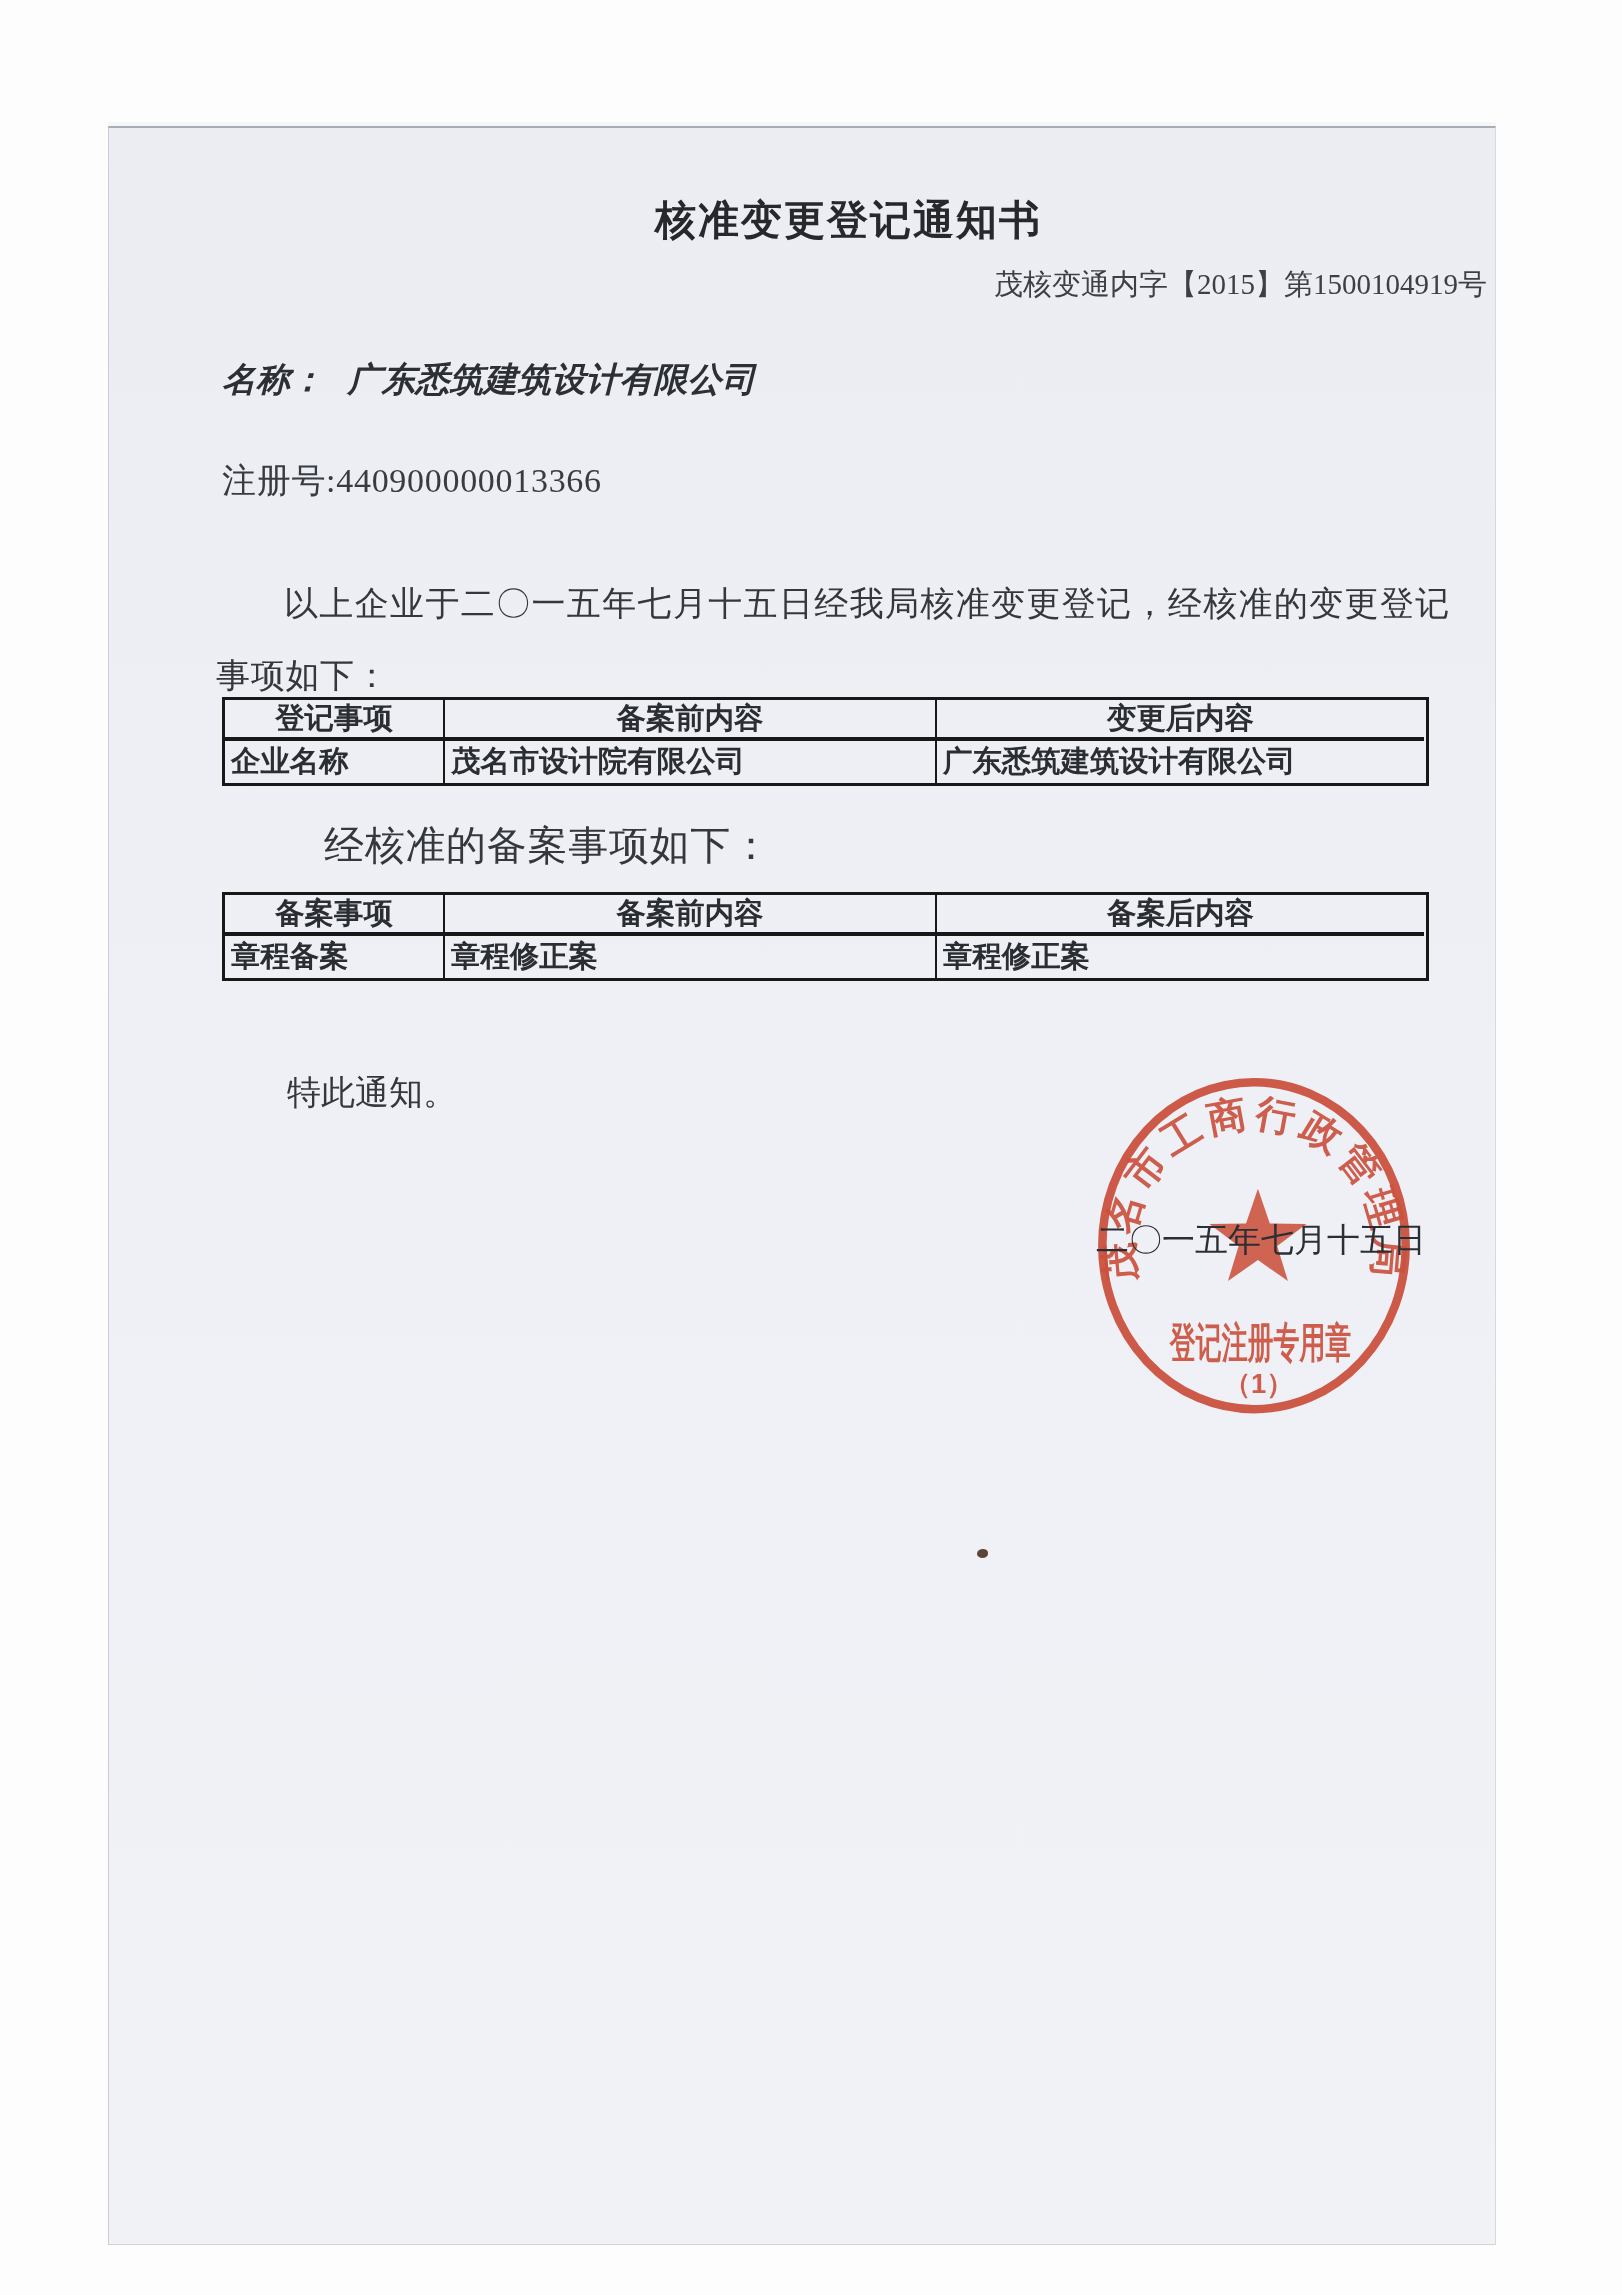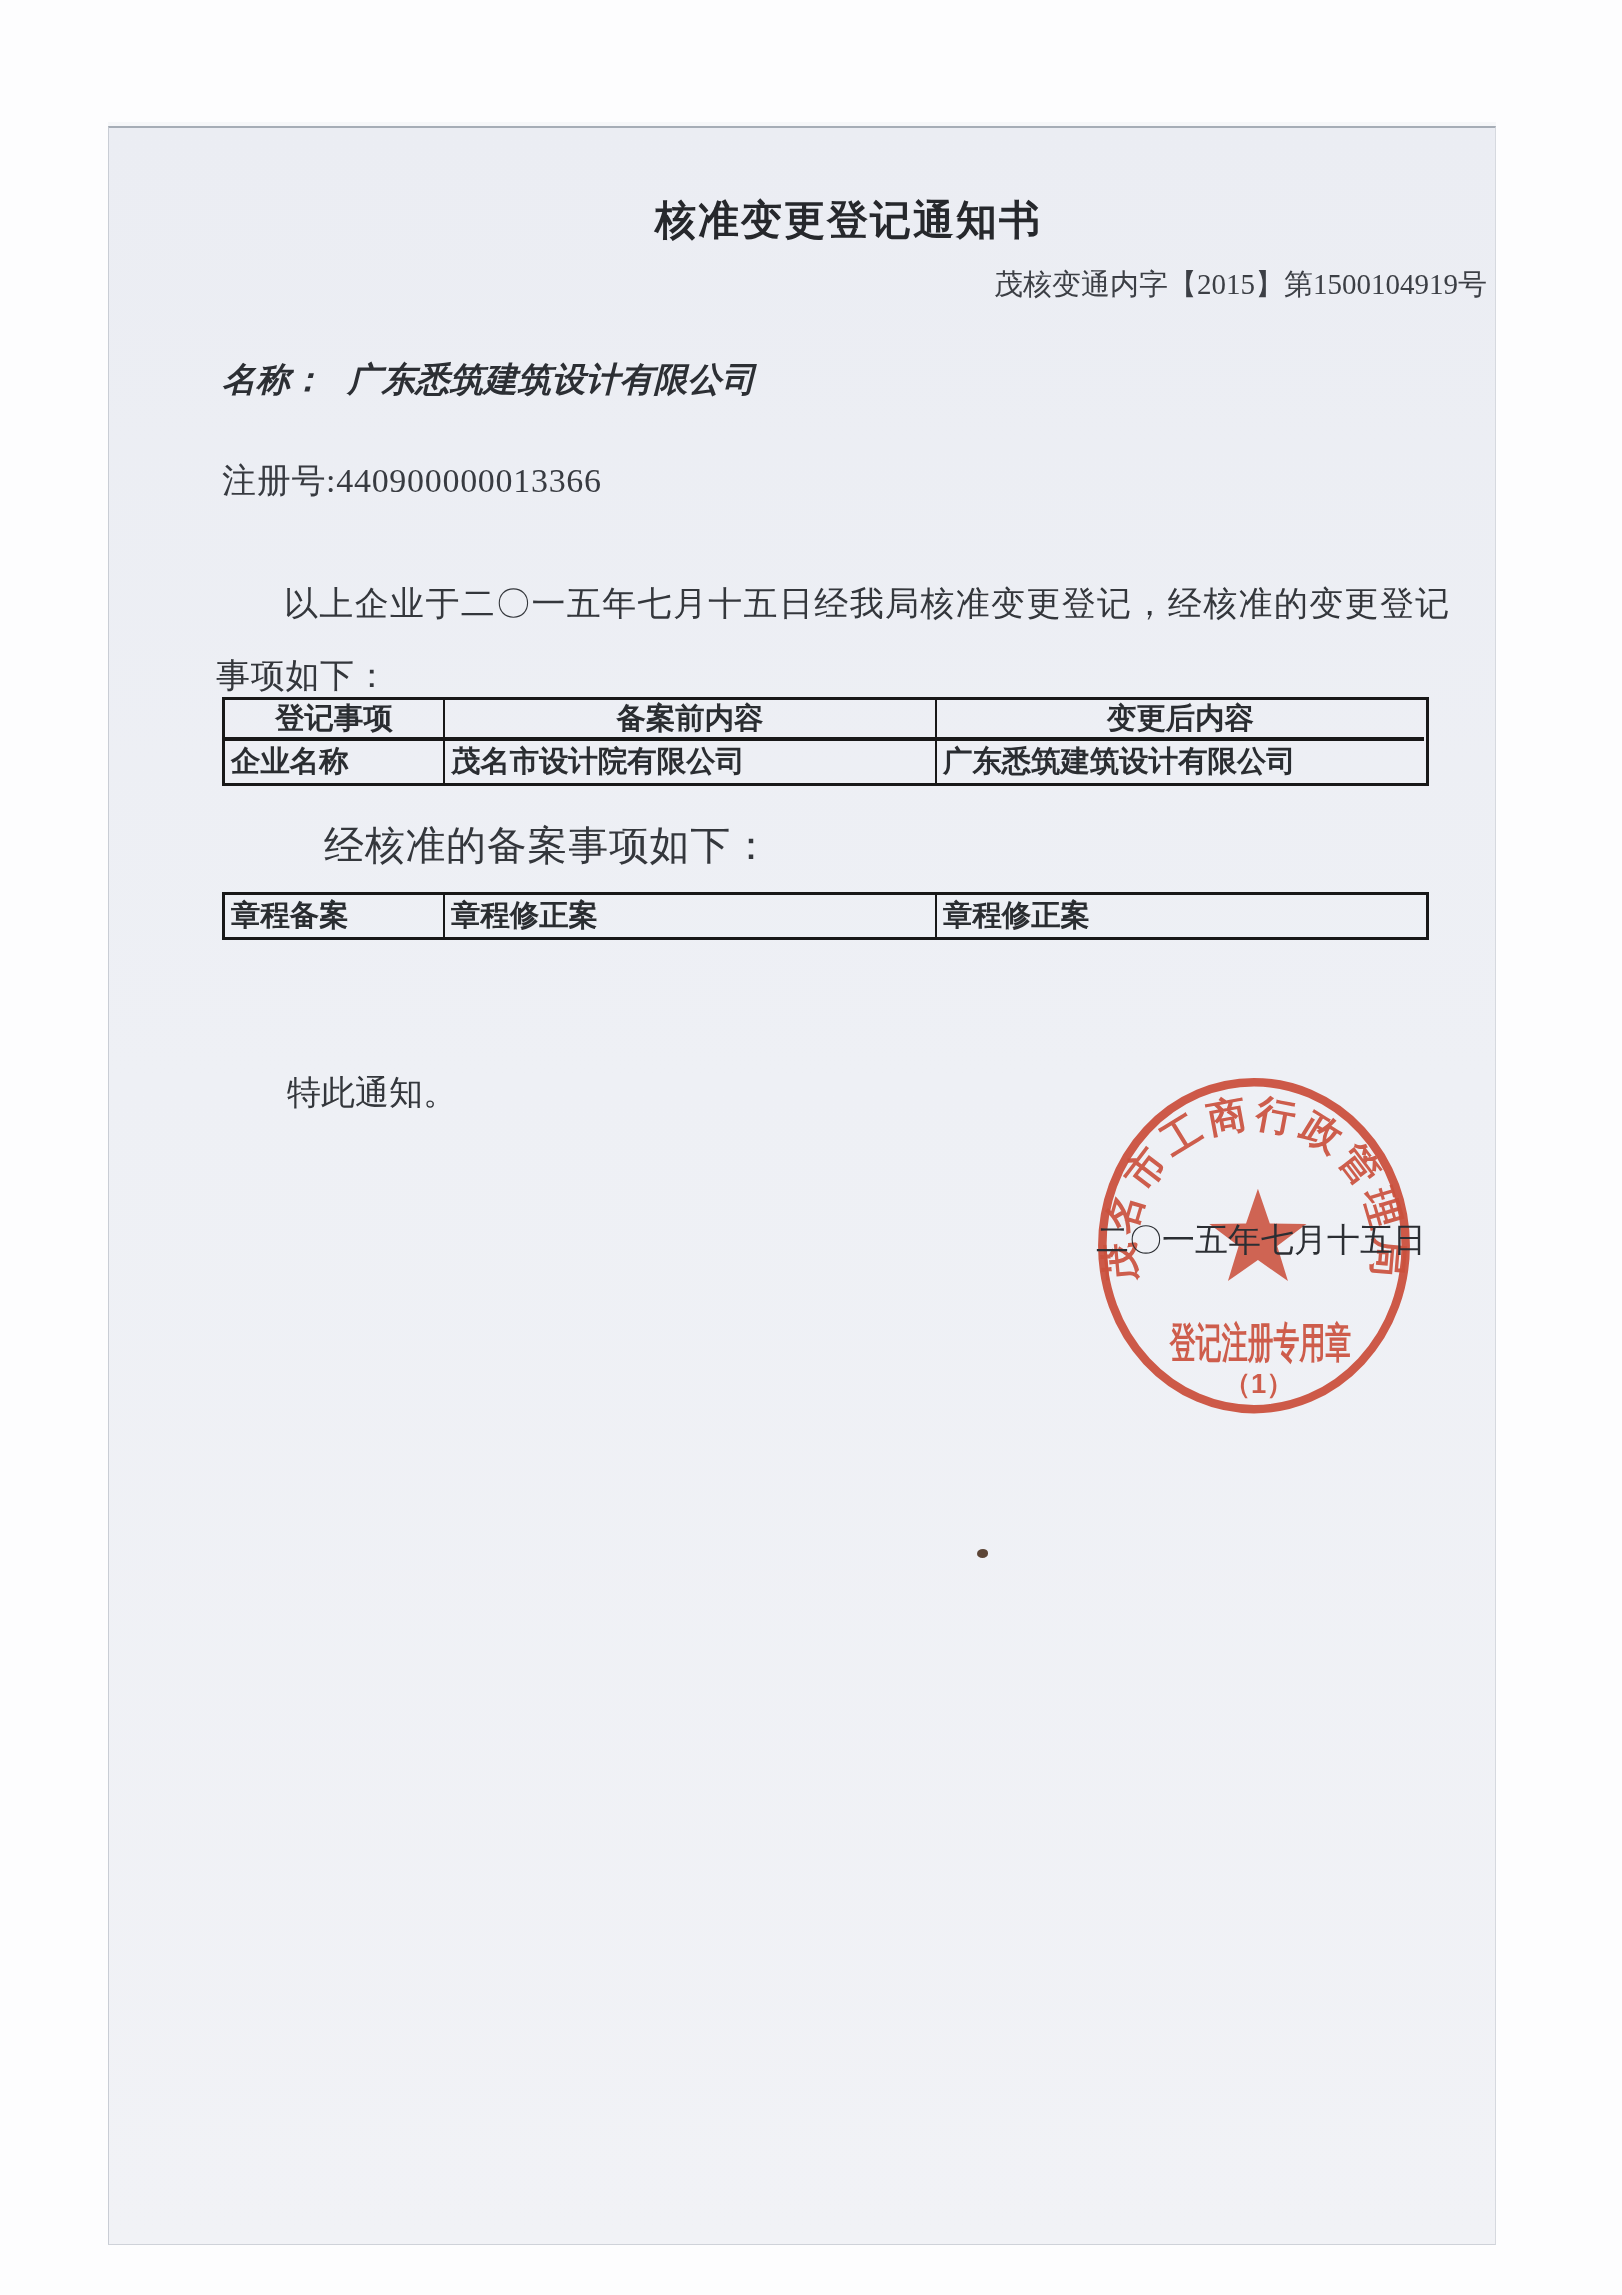--- a/index.html
+++ b/index.html
@@ -105,20 +105,25 @@
     <div class="tr body">
       <div class="td c1 heiti">企业名称</div>
       <div class="td c2 heiti">茂名市设计院有限公司</div>
       <div class="td c3 heiti">广东悉筑建筑设计有限公司</div>
     </div>
   </div>
 
   <div class="abs filing-intro song">经核准的备案事项如下：</div>
 
   <div class="abs doc-table t2">
+    <div class="tr head">
+      <div class="td c1 heiti">备案事项</div>
+      <div class="td c2 heiti">备案前内容</div>
+      <div class="td c3 heiti">备案后内容</div>
+    </div>
     <div class="tr body">
       <div class="td c1 heiti">章程备案</div>
       <div class="td c2 heiti">章程修正案</div>
       <div class="td c3 heiti">章程修正案</div>
     </div>
   </div>
 
   <div class="abs closing song">特此通知。</div>
 
   <div class="abs issue-date song">二〇一五年七月十五日</div>

